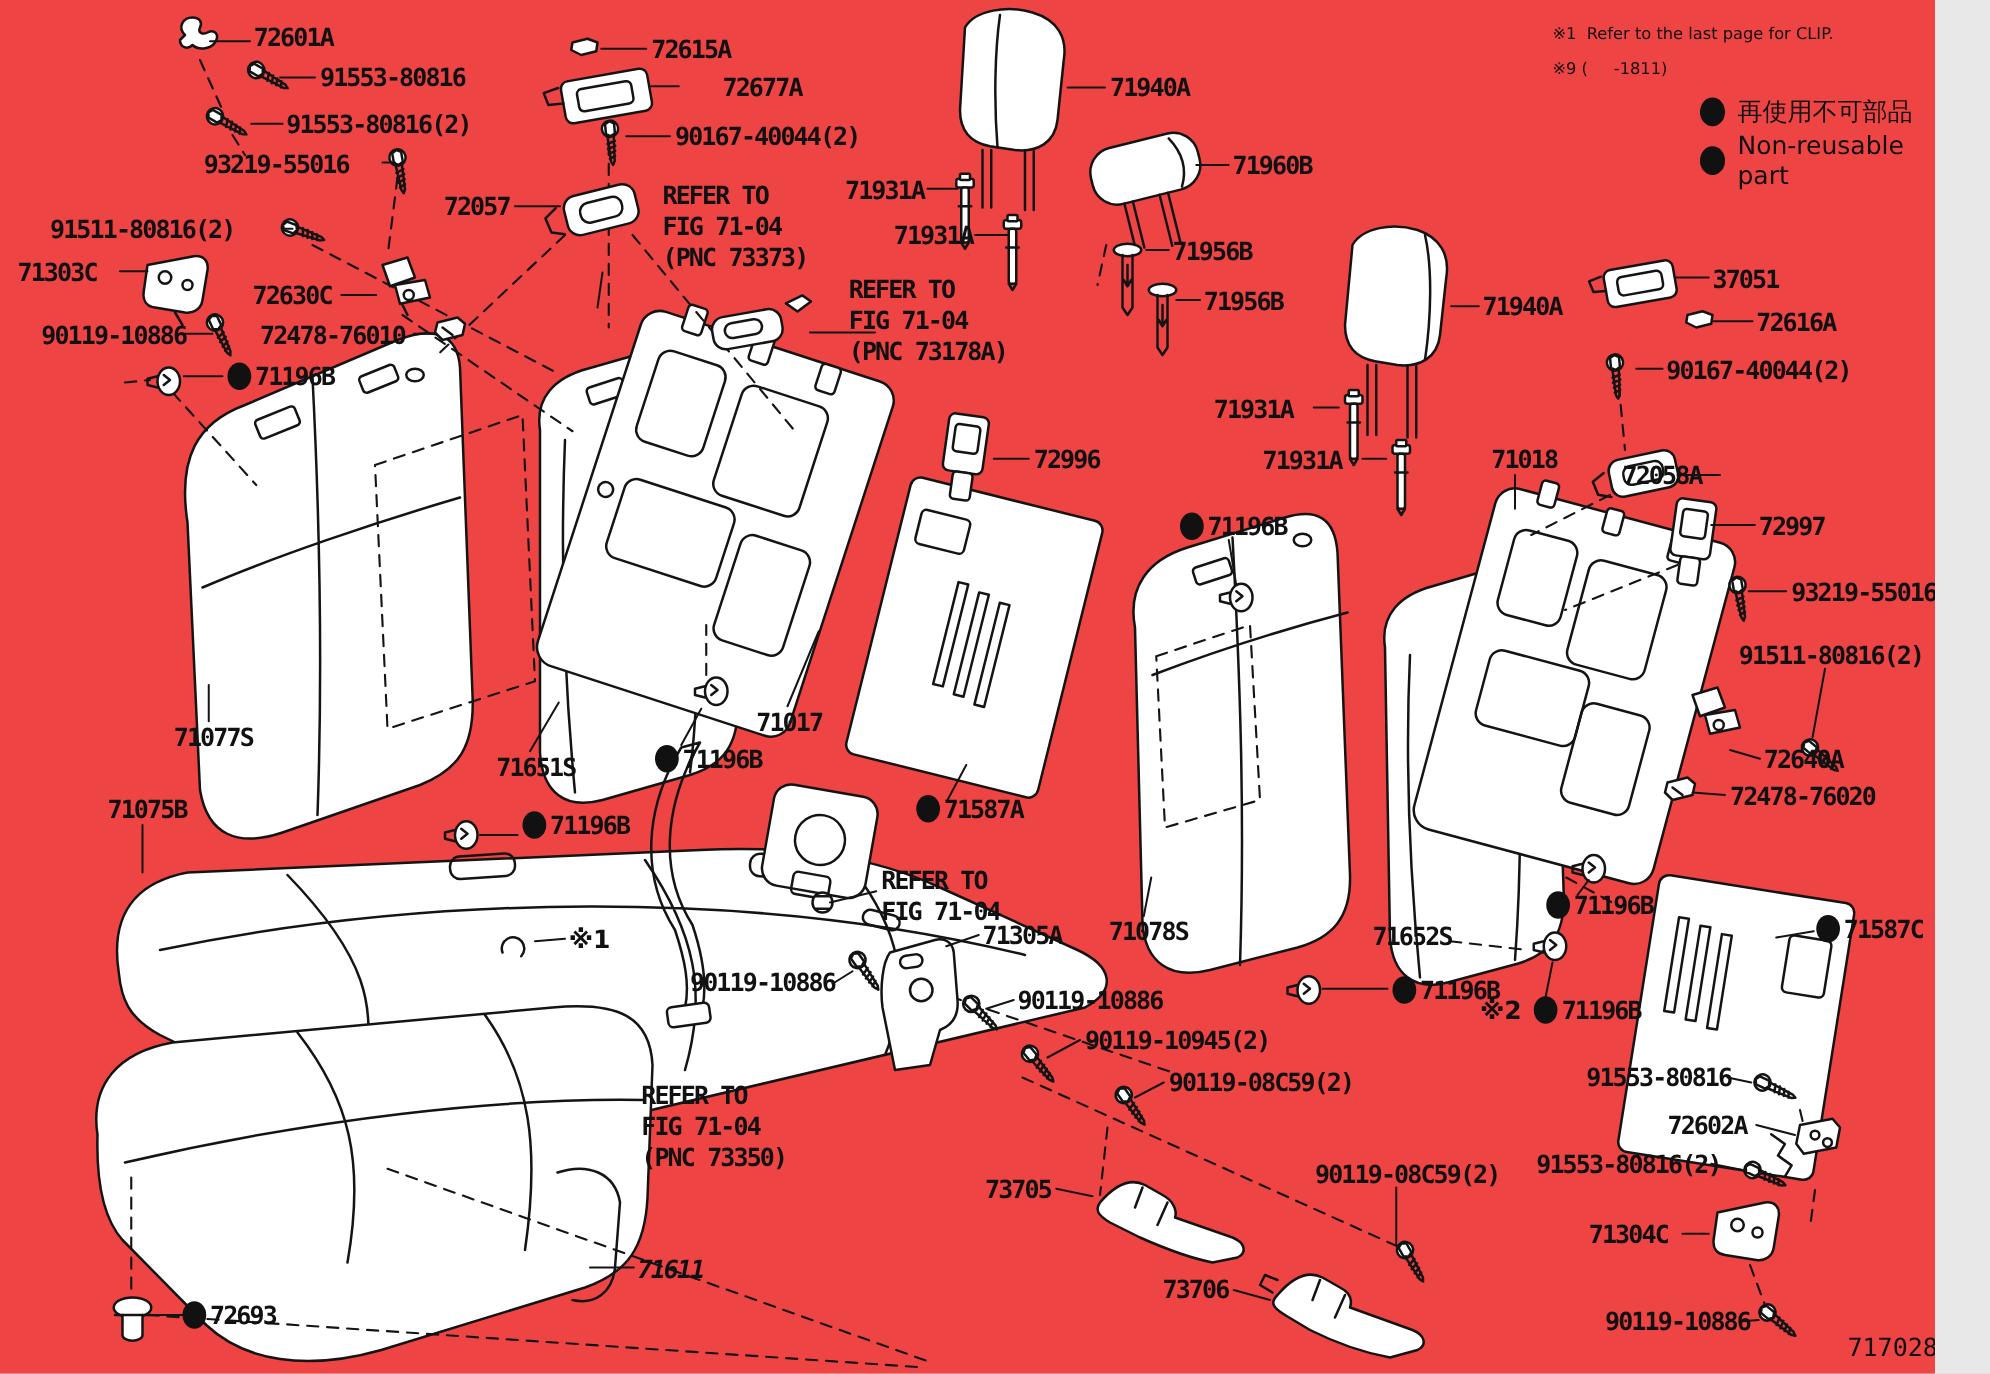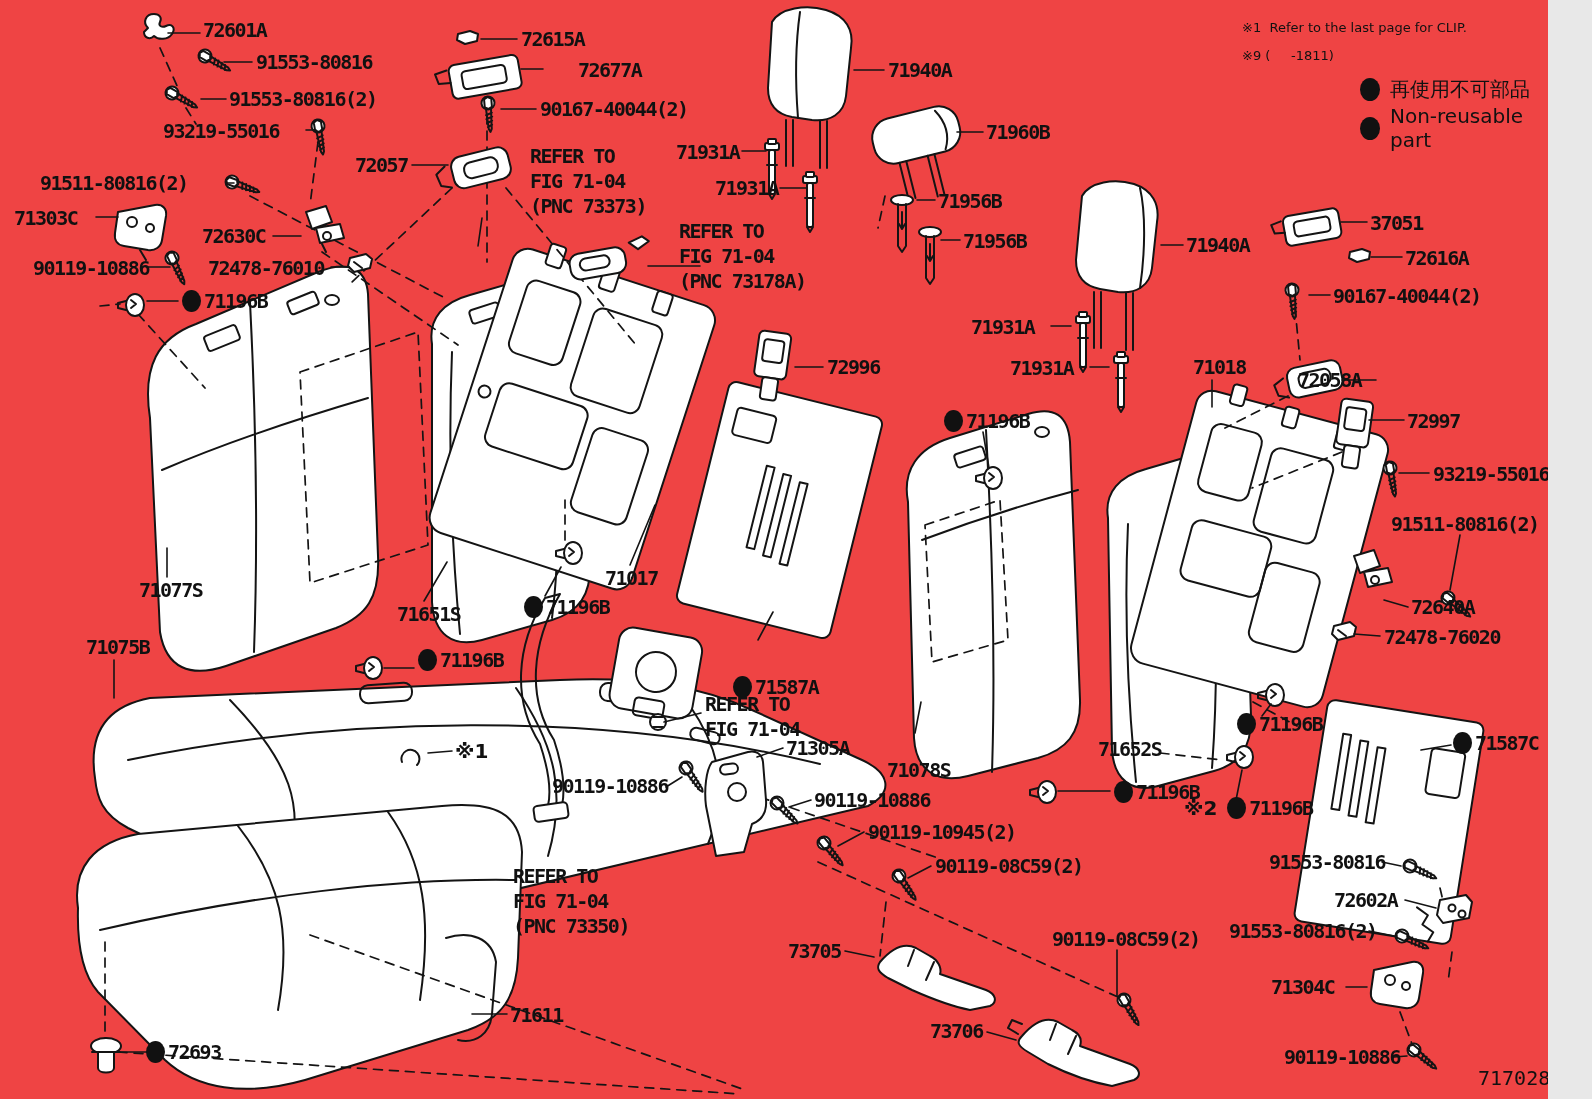--- a/index.html
+++ b/index.html
@@ -432,21 +432,21 @@
       <div class="plabel" style="left: 827px; top: 355px;">
         <span class="ptext">72996</span>
       </div>
       <div class="plabel" style="left: 605px; top: 566px;">
         <span class="ptext">71017</span>
       </div>
       <div class="plabel" style="left: 524px; top: 595px;">
         <span class="bdot"></span>
         <span class="ptext">71196B</span>
       </div>
-      <div class="plabel" style="left: 733px; top: 635px; margin-top: 40px;">
+      <div class="plabel" style="left: 733px; top: 635px;">
         <span class="bdot"></span>
         <span class="ptext">71587A</span>
       </div>
       <div class="plabel" style="left: 139px; top: 578px;">
         <span class="ptext">71077S</span>
       </div>
       <div class="plabel" style="left: 397px; top: 602px;">
         <span class="ptext">71651S</span>
       </div>
       <div class="plabel" style="left: 418px; top: 648px;">
@@ -486,28 +486,28 @@
         <span class="ptext">90119-08C59(2)</span>
       </div>
       <div class="plabel" style="left: 930px; top: 1019px;">
         <span class="ptext">73706</span>
       </div>
       <div class="plabel" style="left: 513px; top: 864px;">
         <span class="ptext">REFER TO
 FIG 71-04
 (PNC 73350)</span>
       </div>
-      <div class="plabel" style="left: 510px; top: 1003px;">
+      <div class="plabel" style="left: 510px; top: 1003px; font-style: italic;">
         <span class="ptext">71611</span>
       </div>
       <div class="plabel" style="left: 146px; top: 1040px;">
         <span class="bdot"></span>
         <span class="ptext">72693</span>
       </div>
-      <div class="plabel" style="left: 887px; top: 733px; margin-top: 25px;">
+      <div class="plabel" style="left: 887px; top: 733px;">
         <span class="ptext">71078S</span>
       </div>
       <div class="plabel" style="left: 1098px; top: 737px;">
         <span class="ptext">71652S</span>
       </div>
       <div class="plabel" style="left: 1237px; top: 712px;">
         <span class="bdot"></span>
         <span class="ptext">71196B</span>
       </div>
       <div class="plabel" style="left: 1114px; top: 780px;">

